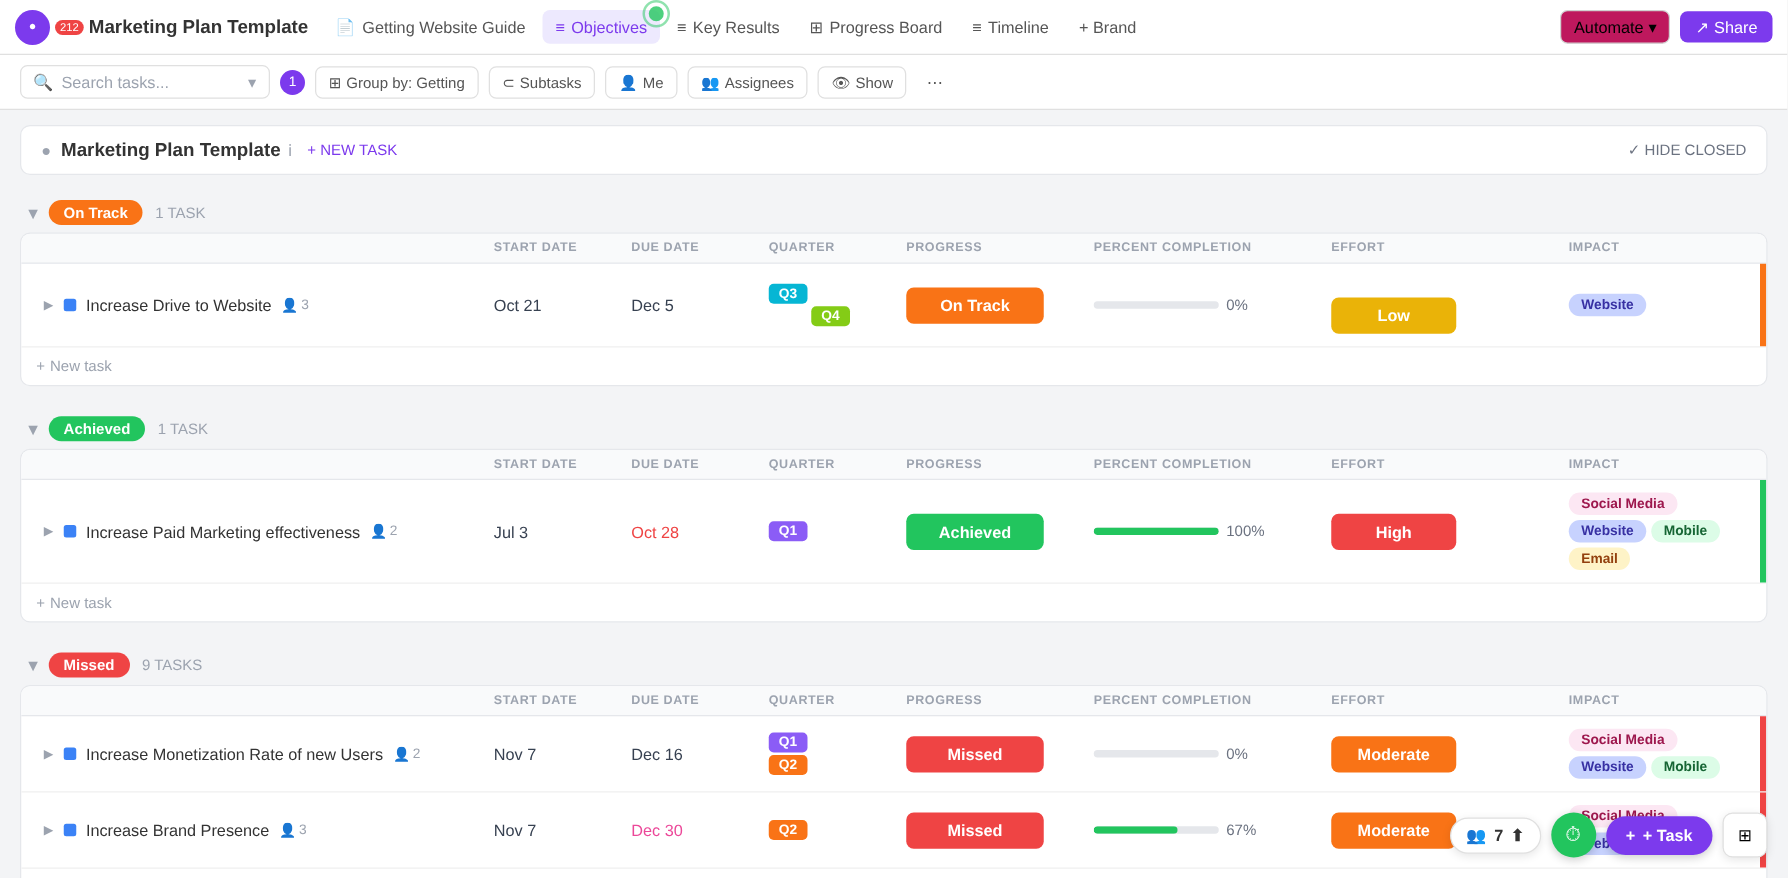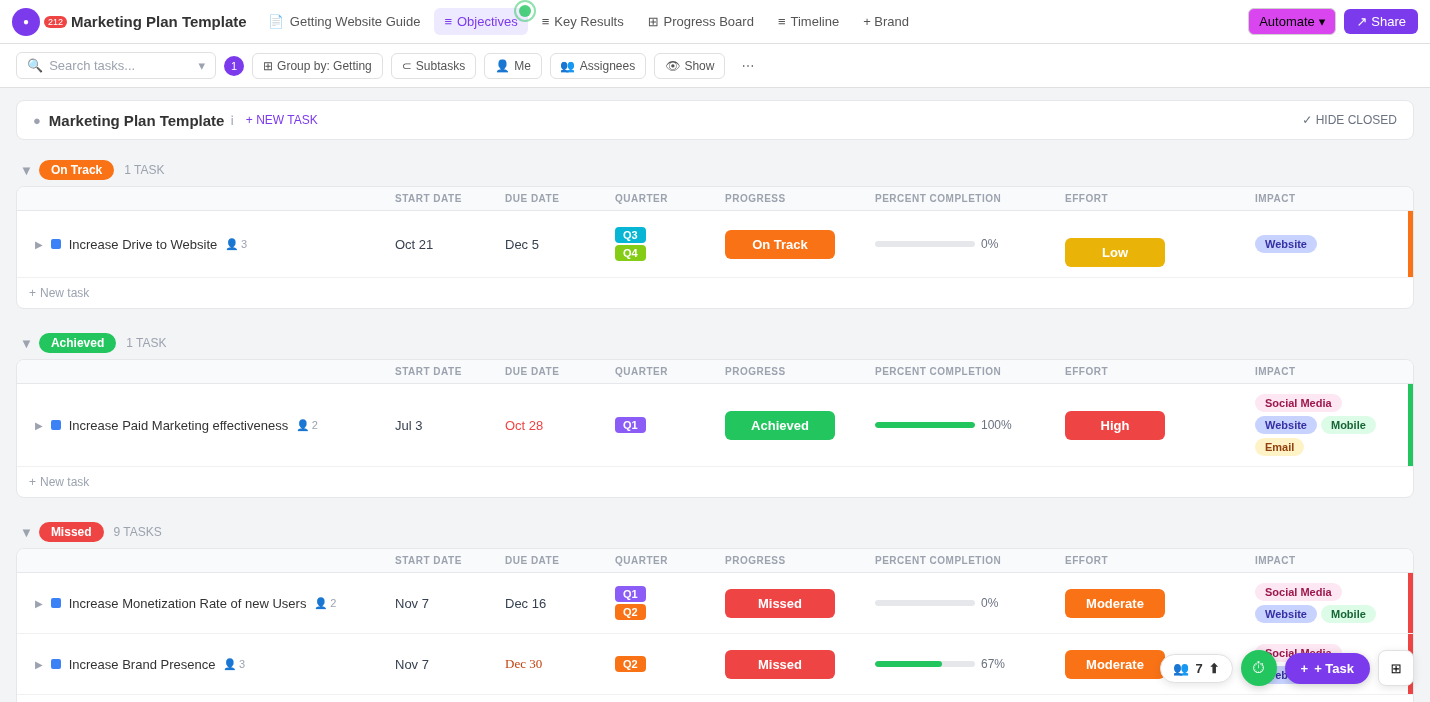--- a/index.html
+++ b/index.html
@@ -33,21 +33,21 @@
     <span>Progress Board</span>
   </div>
   <div style="display:flex;align-items:center;gap:5px;padding:6px 10px;border-radius:6px;cursor:pointer;color:#555;font-size:13px;">
     <span>≡</span>
     <span>Timeline</span>
   </div>
   <div style="display:flex;align-items:center;gap:5px;padding:6px 10px;border-radius:6px;cursor:pointer;color:#555;font-size:13px;">
     <span>+ Brand</span>
   </div>
   <div style="margin-left:auto;display:flex;align-items:center;gap:8px;">
-    <button style="display:flex;align-items:center;gap:4px;border:1px solid #d0d0d0;border-radius:6px;padding:5px 10px;cursor:pointer;font-size:13px;background:#d946ef;">
+    <button style="display:flex;align-items:center;gap:4px;border:1px solid #d0d0d0;border-radius:6px;padding:5px 10px;cursor:pointer;font-size:13px;background:#be185d;">
       <span>Automate</span>
       <span>▾</span>
     </button>
     <button style="background:#7c3aed;color:#fff;border:none;border-radius:6px;padding:5px 12px;cursor:pointer;font-size:13px;display:flex;align-items:center;gap:4px;">
       <span>↗</span>
       <span>Share</span>
     </button>
   </div>
 </div>
 
@@ -116,21 +116,21 @@
               <div style="display: flex; align-items: center; gap: 8px; padding: 0px 6px;">
                 <span style="cursor: pointer; color: rgb(156, 163, 175); font-size: 10px;">▶</span>
                 <span style="width: 10px; height: 10px; background: rgb(59, 130, 246); border-radius: 2px; flex-shrink: 0;"></span>
                 <span style="font-size: 13px; font-weight: 500;">Increase Drive to Website</span>
                 <span style="color: rgb(156, 163, 175); font-size: 11px; display: flex; align-items: center; gap: 2px;"><span>👤</span> 3</span>
               </div>
               <div style="padding: 0px 6px; font-size: 13px; color: rgb(55, 65, 81);">Oct 21</div>
               <div style="padding: 0px 6px; font-size: 13px; color: rgb(55, 65, 81);">Dec 5</div>
               <div style="padding: 0px 6px; display: flex; flex-direction: column; gap: 2px;">
                 <span style="display: inline-block; border-radius: 4px; padding: 2px 8px; font-size: 11px; font-weight: 600; color: rgb(255, 255, 255); background: rgb(6, 182, 212); width: fit-content;">Q3</span>
-                <span style="display: inline-block; border-radius: 4px; padding: 2px 8px; font-size: 11px; font-weight: 600; color: rgb(255, 255, 255); background: rgb(132, 204, 22); width: fit-content;">Q4</span>
+                <span style="display: inline-block; border-radius: 4px; padding: 2px 8px; font-size: 11px; font-weight: 600; color: rgb(255, 255, 255); background: rgb(132, 204, 22); width: fit-content; margin-left: 34px;">Q4</span>
               </div>
               <div style="padding: 0px 6px;"><div style="display: inline-flex; align-items: center; justify-content: center; border-radius: 6px; padding: 7px 10px; font-size: 13px; font-weight: 600; color: rgb(255, 255, 255); background: rgb(249, 115, 22); min-width: 110px;">On Track</div></div>
               <div style="padding: 0px 6px; display: flex; align-items: center; gap: 6px;">
                 <div style="height: 6px; background: rgb(229, 231, 235); border-radius: 3px; width: 100px; overflow: hidden;">
                   <div style="height: 100%; border-radius: 3px; background: rgb(34, 197, 94); width: 0%;"></div>
                 </div>
                 <span style="font-size: 12px; color: rgb(107, 114, 128); white-space: nowrap;">0%</span>
               </div>
               <div style="padding: 0px 6px; margin-top: 17px;"><div style="display: inline-flex; align-items: center; justify-content: center; border-radius: 6px; padding: 7px 10px; font-size: 13px; font-weight: 600; color: rgb(255, 255, 255); background: rgb(234, 179, 8); min-width: 100px;">Low</div></div>
               <div style="padding: 0px 6px; display: flex; flex-wrap: wrap; gap: 4px; align-items: center;">
@@ -247,21 +247,21 @@
           </div>
           <div style="border-bottom: 1px solid rgb(240, 240, 240); position: relative;">
             <div style="display: grid; grid-template-columns: 360px 110px 110px 110px 150px 190px 190px 1fr; padding: 10px 12px; align-items: center; cursor: pointer;">
               <div style="display: flex; align-items: center; gap: 8px; padding: 0px 6px;">
                 <span style="cursor: pointer; color: rgb(156, 163, 175); font-size: 10px;">▶</span>
                 <span style="width: 10px; height: 10px; background: rgb(59, 130, 246); border-radius: 2px; flex-shrink: 0;"></span>
                 <span style="font-size: 13px; font-weight: 500;">Increase Brand Presence</span>
                 <span style="color: rgb(156, 163, 175); font-size: 11px; display: flex; align-items: center; gap: 2px;"><span>👤</span> 3</span>
               </div>
               <div style="padding: 0px 6px; font-size: 13px; color: rgb(55, 65, 81);">Nov 7</div>
-              <div style="padding: 0px 6px; font-size: 13px; color: #c2410c; font-family: Liberation Serif, serif;">Dec 30</div>
+              <div style="padding: 0px 6px; font-size: 13px; color: #ec4899;">Dec 30</div>
               <div style="padding: 0px 6px; display: flex; flex-direction: column; gap: 2px;">
                 <span style="display: inline-block; border-radius: 4px; padding: 2px 8px; font-size: 11px; font-weight: 600; color: rgb(255, 255, 255); background: rgb(249, 115, 22); width: fit-content;">Q2</span>
               </div>
               <div style="padding: 0px 6px;"><div style="display: inline-flex; align-items: center; justify-content: center; border-radius: 6px; padding: 7px 10px; font-size: 13px; font-weight: 600; color: rgb(255, 255, 255); background: rgb(239, 68, 68); min-width: 110px;">Missed</div></div>
               <div style="padding: 0px 6px; display: flex; align-items: center; gap: 6px;">
                 <div style="height: 6px; background: rgb(229, 231, 235); border-radius: 3px; width: 100px; overflow: hidden;">
                   <div style="height: 100%; border-radius: 3px; background: rgb(34, 197, 94); width: 67%;"></div>
                 </div>
                 <span style="font-size: 12px; color: rgb(107, 114, 128); white-space: nowrap;">67%</span>
               </div>

